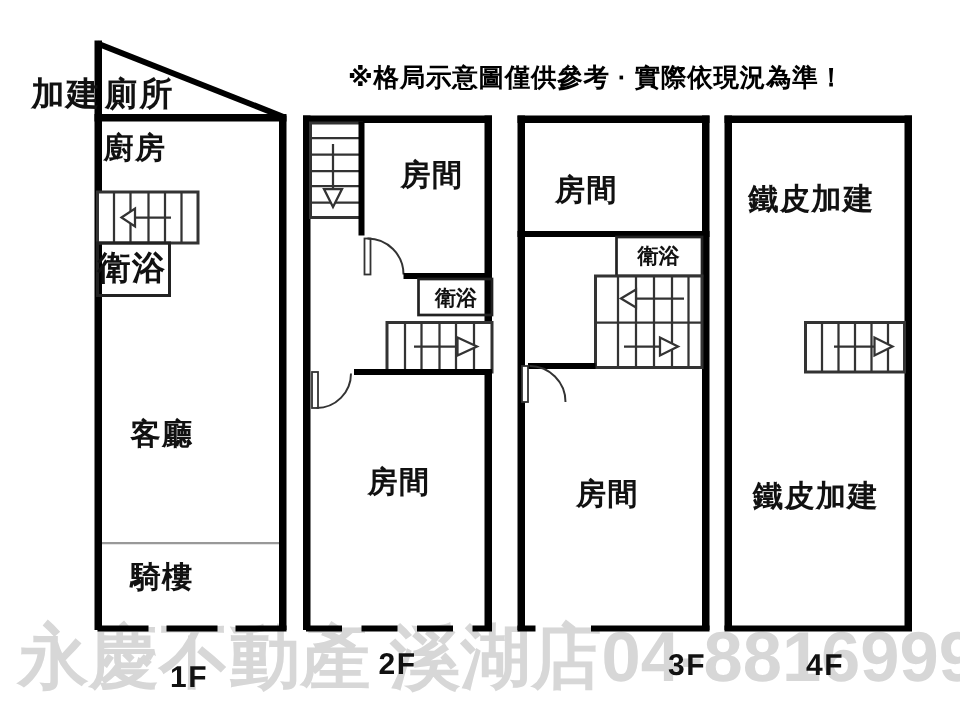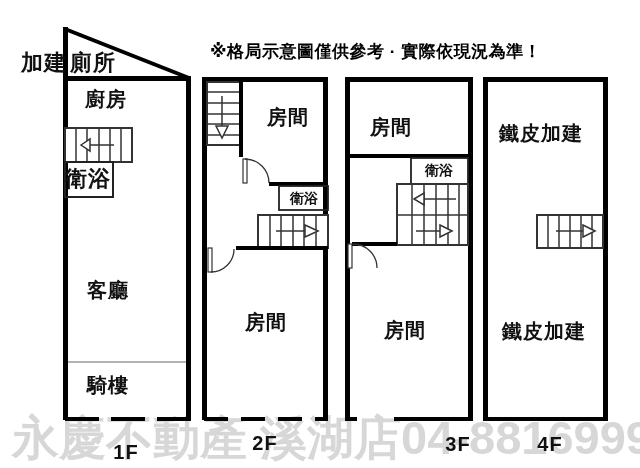--- a/index.html
+++ b/index.html
@@ -9,21 +9,21 @@
   }
   .lbl{
     position:absolute;transform:translate(-50%,-50%);
     white-space:nowrap;color:#111;font-weight:700;line-height:1;
     letter-spacing:1px;z-index:3;
   }
   .lbl-lg{font-size:20px;}
   .lbl-md{font-size:22px;}
   .lbl-sm{font-size:14px;letter-spacing:0;}
   #disclaimer{
-    position:absolute;left:210px;top:40px;font-size:17px;font-weight:700;
+    position:absolute;left:232px;top:40px;font-size:17px;font-weight:700;
     color:#000;letter-spacing:0.5px;white-space:nowrap;z-index:3;
   }
   #watermark{
     position:absolute;left:12px;top:407px;font-size:47px;font-weight:700;
     color:#d7d7d7;white-space:nowrap;z-index:0;letter-spacing:0px;
   }
   .floor-label{font-size:20px;}
   svg{position:absolute;left:0;top:0;z-index:1;}
 </style>
 </head>
@@ -149,21 +149,21 @@
         <line x1="556" y1="231" x2="583" y2="231" stroke-width="1.5"></line>
         <polygon points="595,231 583,225 583,237" fill="#fff" stroke-width="1.5"></polygon>
       </g>
     </g>
   </svg>
 
   <div id="disclaimer">※格局示意圖僅供參考 · 實際依現況為準！</div>
 
   <div class="lbl lbl-md" style="left:44px;top:63px;">加建</div>
   <div class="lbl lbl-md" style="left:93px;top:63px;">廁所</div>
-  <div class="lbl lbl-lg" style="left:106px;top:99px;">廚房</div>
+  <div class="lbl lbl-lg" style="left:90px;top:99px;">廚房</div>
   <div class="lbl lbl-md" style="left:88px;top:179px;">衛浴</div>
   <div class="lbl lbl-lg" style="left:108px;top:290px;">客廳</div>
   <div class="lbl lbl-lg" style="left:108px;top:385px;">騎樓</div>
   <div class="lbl floor-label" style="left:126px;top:452px;">1F</div>
 
   <div class="lbl lbl-lg" style="left:288px;top:117px;">房間</div>
   <div class="lbl lbl-sm" style="left:304px;top:198px;">衛浴</div>
   <div class="lbl lbl-lg" style="left:266px;top:322px;">房間</div>
   <div class="lbl floor-label" style="left:265px;top:443px;">2F</div>
 

